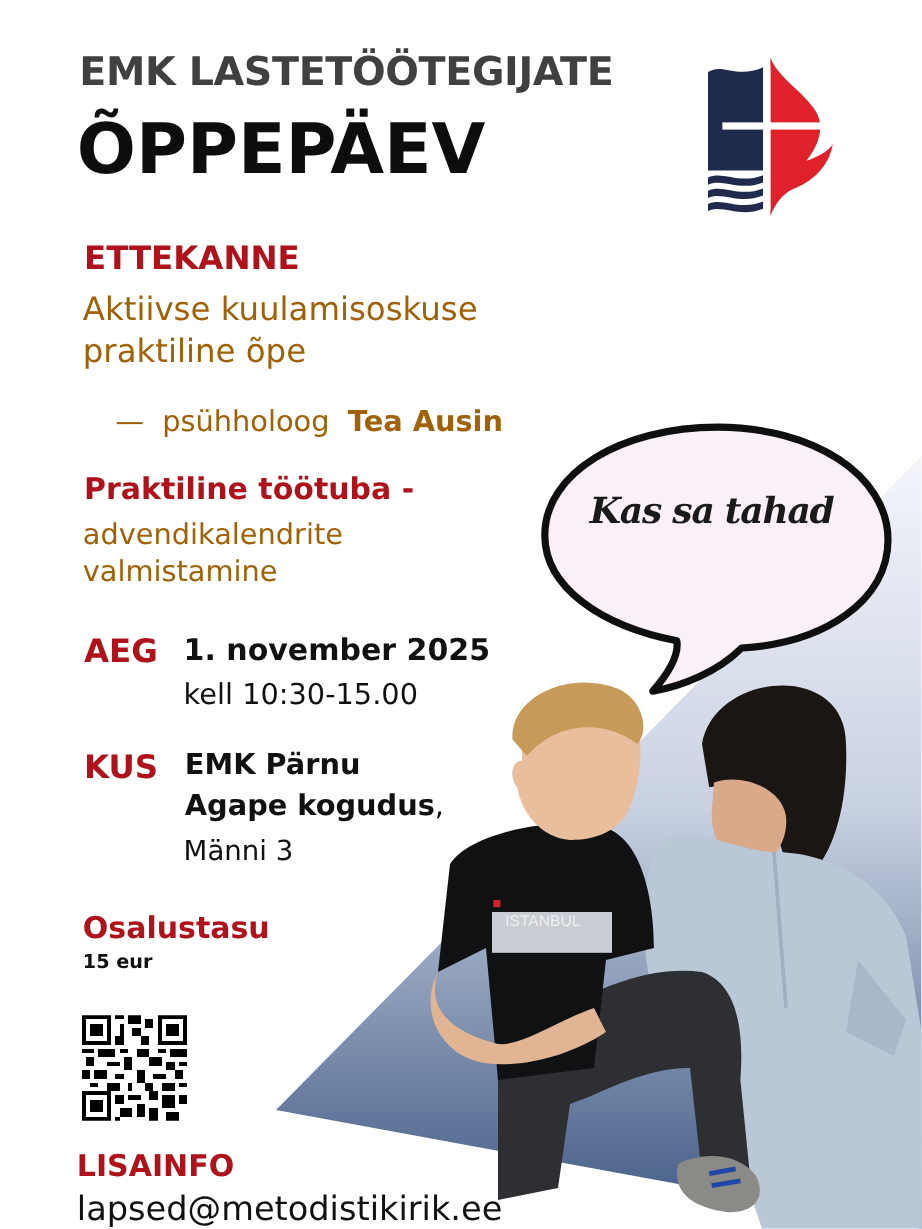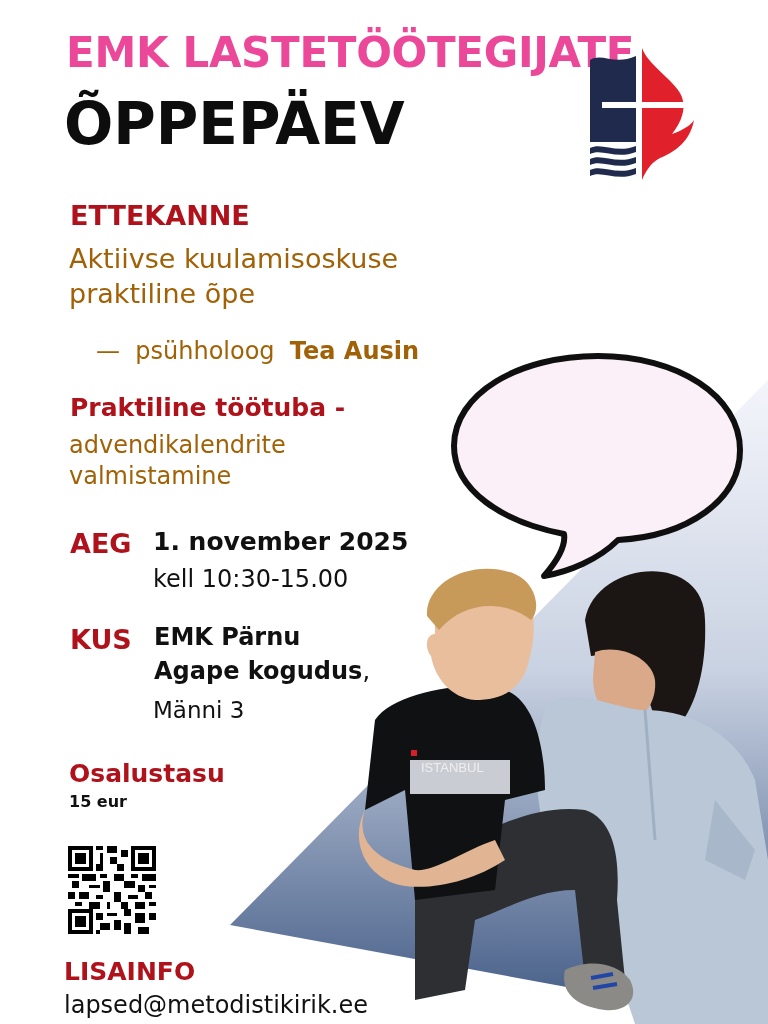--- a/index.html
+++ b/index.html
@@ -8,22 +8,22 @@
       background: #ffffff;
       font-family: "DejaVu Sans", "Liberation Sans", sans-serif;
       color: #111;
     }
     .bg-triangle {
       position: absolute; left: 0; top: 0; width: 768px; height: 1024px;
       pointer-events: none;
     }
     .abs { position: absolute; }
     .title1 {
-      left: 66px; top: 28px; font-size: 42px; font-weight: bold; letter-spacing: -0.3px;
-      color: #ec4899; white-space: nowrap;
+      left: 66px; top: 40px; font-size: 33px; font-weight: bold; letter-spacing: -0.3px;
+      color: #404040; white-space: nowrap;
     }
     .title2 {
       left: 64px; top: 93px; font-size: 58px; font-weight: bold; letter-spacing: 0px;
       color: #0d0d0d; white-space: nowrap; line-height: 1.1;
     }
     .red { color: #b0121b; }
     .h-red { font-weight: bold; font-size: 27px; }
     .body-txt { font-size: 26px; line-height: 33px; color: #a16207; }
     .logo { left: 586px; top: 46px; width: 110px; height: 134px; }
 
@@ -147,26 +147,27 @@
       <rect x="23" y="19" width="2" height="2"></rect>
       <rect x="9" y="22" width="3" height="2"></rect>
       <rect x="13" y="21" width="2" height="3"></rect>
       <rect x="16" y="22" width="2" height="3"></rect>
       <rect x="20" y="23" width="3" height="2"></rect>
       <rect x="8" y="24" width="1" height="1"></rect>
   </g>
 </svg>
 
 <div class="abs red" style="left:64px; top:957px; font-size:25px; font-weight:bold;">LISAINFO</div>
-<div class="abs" style="left:64px; top:991px; font-size:24px; white-space:nowrap;">lapsed@metodistikirik.ee</div>
+<div class="abs" style="left:64px; top:991px; font-size:28px; white-space:nowrap;">lapsed@metodistikirik.ee</div>
 
 <svg class="abs bubble" viewBox="0 0 300 230" xmlns="http://www.w3.org/2000/svg">
   <path d="M150 6 C 230 6, 292 46, 292 100 C 292 150, 240 186, 170 190 C 150 210, 120 222, 96 226 C 110 210, 118 196, 116 184 C 54 172, 6 140, 6 96 C 6 44, 70 6, 150 6 Z" fill="#fcf0f8" stroke="#0f0f0f" stroke-width="6" stroke-linejoin="round"></path>
 </svg>
 <div class="bubble-text">
+  <div>Kas sa tahad</div>
 </div>
 
 <svg class="abs photo" viewBox="0 0 413 464" xmlns="http://www.w3.org/2000/svg">
 
   <path d="M230 60 C 240 0, 350 -10, 350 60 C 352 110, 340 150, 320 170 L 300 160 C 290 120, 270 90, 236 96 Z" fill="#1b1614"></path>
 
   <path d="M240 92 C 262 84, 296 96, 300 120 C 302 140, 290 160, 272 162 C 250 162, 238 140, 238 118 Z" fill="#d9a98a"></path>
 
   <path d="M190 150 C 210 120, 260 150, 290 150 C 330 150, 380 170, 400 220 L 413 300 L 413 464 L 280 464 C 260 400, 230 340, 200 300 C 180 260, 176 190, 190 150 Z" fill="#b9c7d6"></path>
   <path d="M290 150 L 300 280" stroke="#9fb0c3" stroke-width="3"></path>

